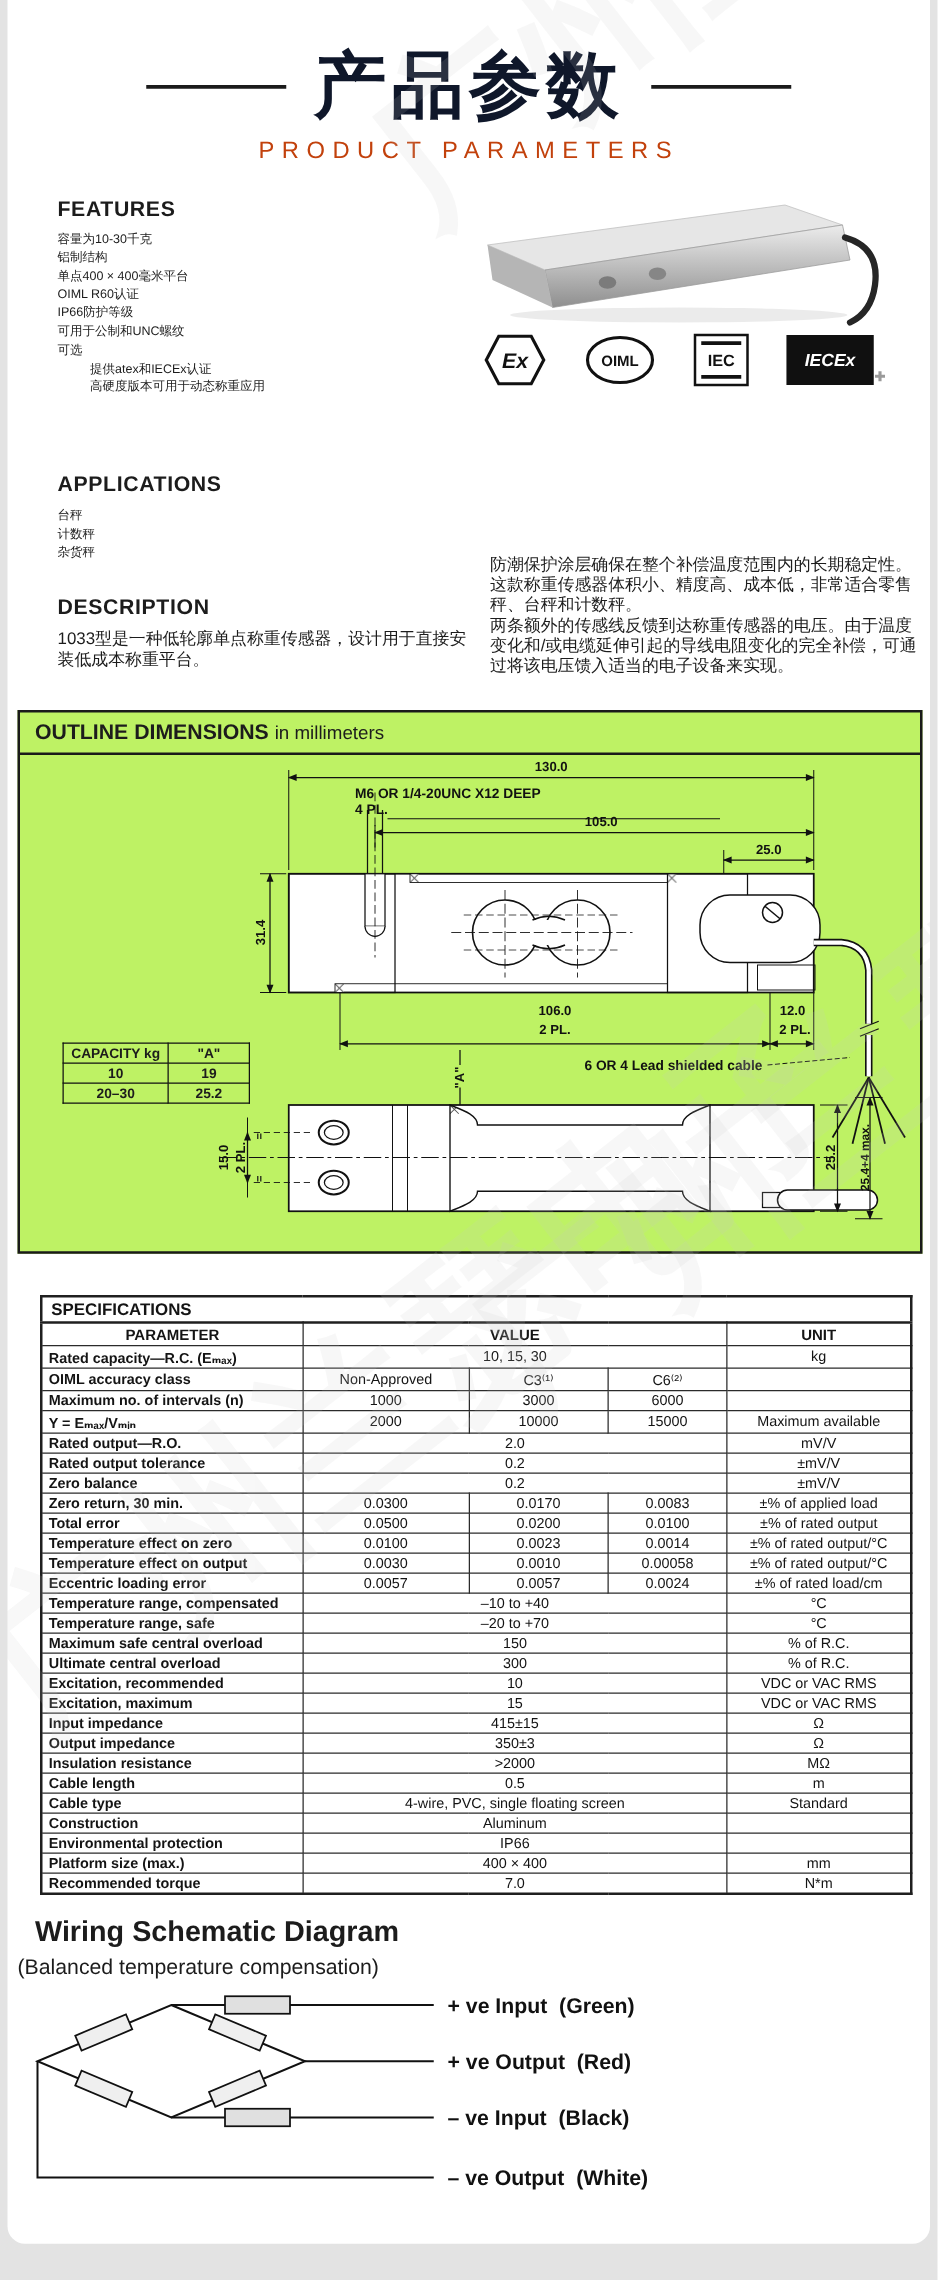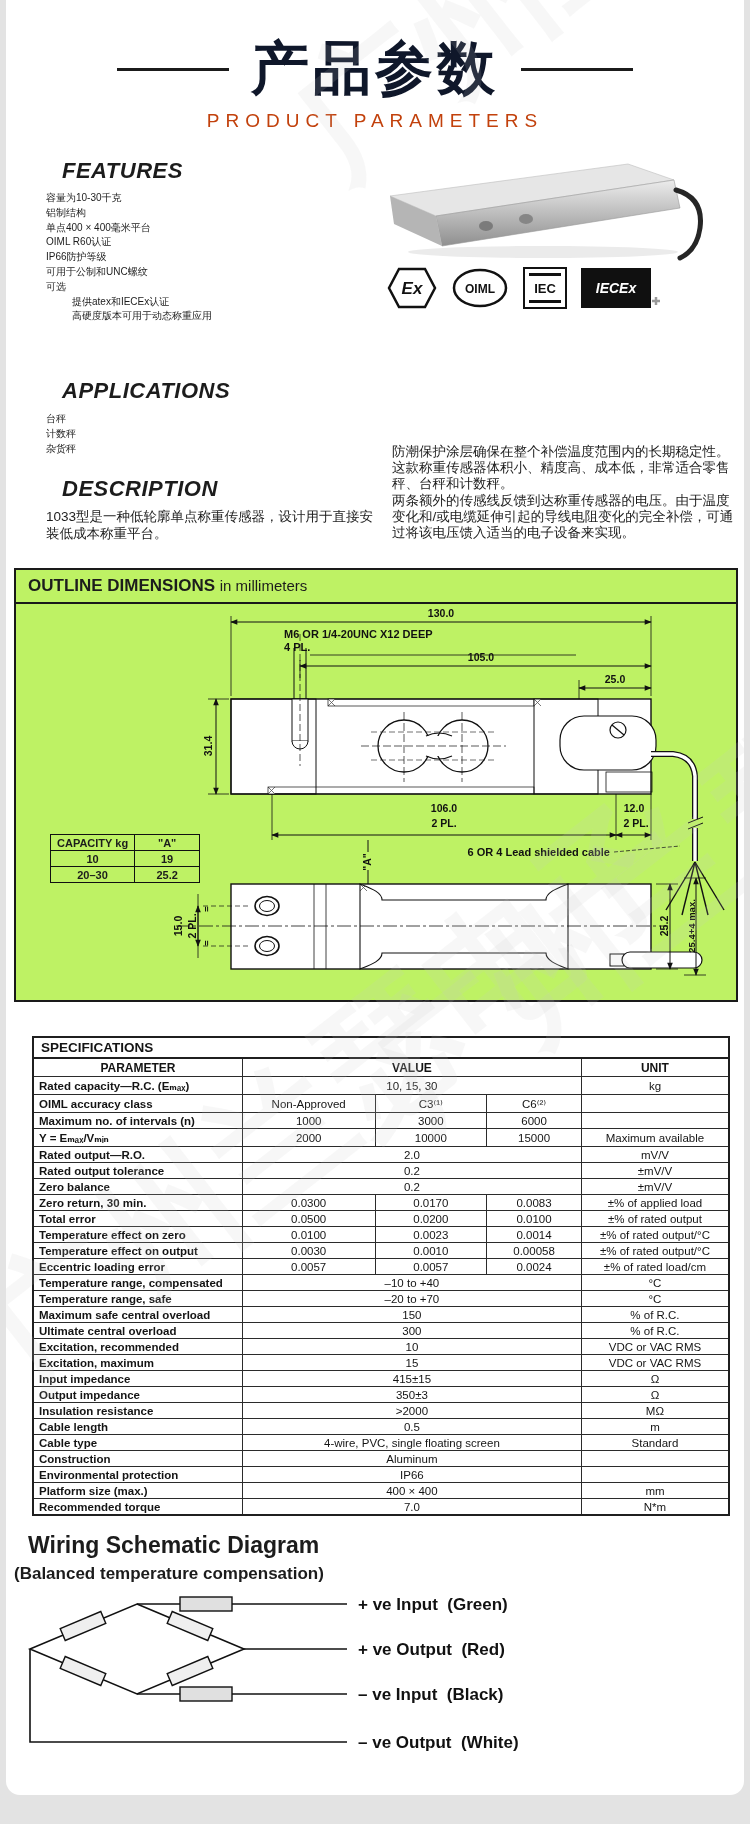--- a/index.html
+++ b/index.html
@@ -7,46 +7,46 @@
   .page{position:relative;width:738px;height:1795px;margin:0 6px;background:#ffffff;border-radius:0 0 14px 14px;color:#1c1c1c;overflow:hidden;}
   .wm{position:absolute;z-index:3;pointer-events:none;font-size:140px;font-weight:700;color:#c9c9c9;opacity:.14;white-space:nowrap;transform:rotate(-38deg);transform-origin:left top;}
   
   .hdr{position:absolute;top:30px;left:0;width:100%;text-align:center;z-index:2;}
   .title-row{display:flex;align-items:center;justify-content:center;gap:22px;}
   .hline{width:112px;height:3px;background:#1b1b1b;}
   .title{font-size:58px;font-weight:700;letter-spacing:4px;margin:0;color:#0f172a;}
   .subtitle{margin-top:2px;font-size:19px;color:#c2410c;letter-spacing:6px;font-weight:400;}
   
   .sec{position:absolute;left:40px;width:332px;z-index:2;}
-  .sec-h{font-size:22px;font-weight:700;margin:0 0 7px 16px;letter-spacing:.5px;font-style:italic;}
+  .sec-h{font-size:17px;font-weight:700;margin:0 0 7px 0;letter-spacing:.5px;}
   .feat-list,.app-list{list-style:none;margin:0;padding:0;font-size:10px;line-height:14.8px;}
   .app-list{line-height:15px;}
   .feat-list li.indent{padding-left:26px;}
   .desc-body{font-size:13.5px;line-height:16.5px;margin:0;}
   
   .photo{position:absolute;top:146px;left:372px;z-index:2;}
-  .logos{position:absolute;top:266px;left:380px;display:flex;gap:13px;z-index:2;}
+  .logos{position:absolute;top:266px;left:380px;display:flex;gap:29px;z-index:2;}
   .sidenote{position:absolute;top:444px;left:386px;width:348px;font-size:13.5px;line-height:16.2px;z-index:2;}
   .sidenote p{margin:0;}
   
   .outline-box{position:absolute;top:568px;left:8px;width:720px;border:2px solid #1a1a1a;background:#bef264;z-index:2;}
   .outline-hd{height:23px;padding:6px 12px 3px;border-bottom:2px solid #1a1a1a;font-size:17px;font-weight:700;}
   .outline-hd .sfx{font-weight:400;font-size:15px;}
   .cap-table{position:absolute;left:34px;top:264px;border-collapse:collapse;font-size:11px;}
   .cap-table td{border:1.6px solid #111;padding:1px 6px;text-align:center;font-weight:700;min-width:52px;height:13px;}
   
   .specs{position:absolute;top:1036px;left:26px;width:698px;z-index:2;}
   .specs table{border-collapse:collapse;width:100%;border:2px solid #1f1f1f;font-size:11.5px;}
   .specs td,.specs th{border:1px solid #2b2b2b;padding:1.5px 5px;text-align:center;color:#141414;}
   .specs .t-title{font-size:13.5px;font-weight:700;text-align:left;padding:2px 7px;border-bottom:2px solid #1f1f1f;}
   .specs th{font-size:12px;font-weight:700;}
   .specs td.param{text-align:left;font-weight:700;}
   
   .wiring-title{position:absolute;top:1532px;left:22px;font-size:23px;font-weight:700;z-index:2;}
-  .wiring-sub{position:absolute;top:1564px;left:8px;font-size:17px;font-weight:700;z-index:2;}
+  .wiring-sub{position:absolute;top:1564px;left:8px;font-size:17px;font-weight:400;z-index:2;}
   .wiring-svg{position:absolute;top:1592px;left:6px;z-index:2;}
   
   text{font-family:"Liberation Sans","DejaVu Sans",sans-serif;}
   .dim-t{font-size:10.5px;font-weight:700;fill:#111;}
   .lbl-t{font-size:11px;font-weight:700;fill:#111;}
 </style>
 </head>
 <body>
 
 <div class="page">

